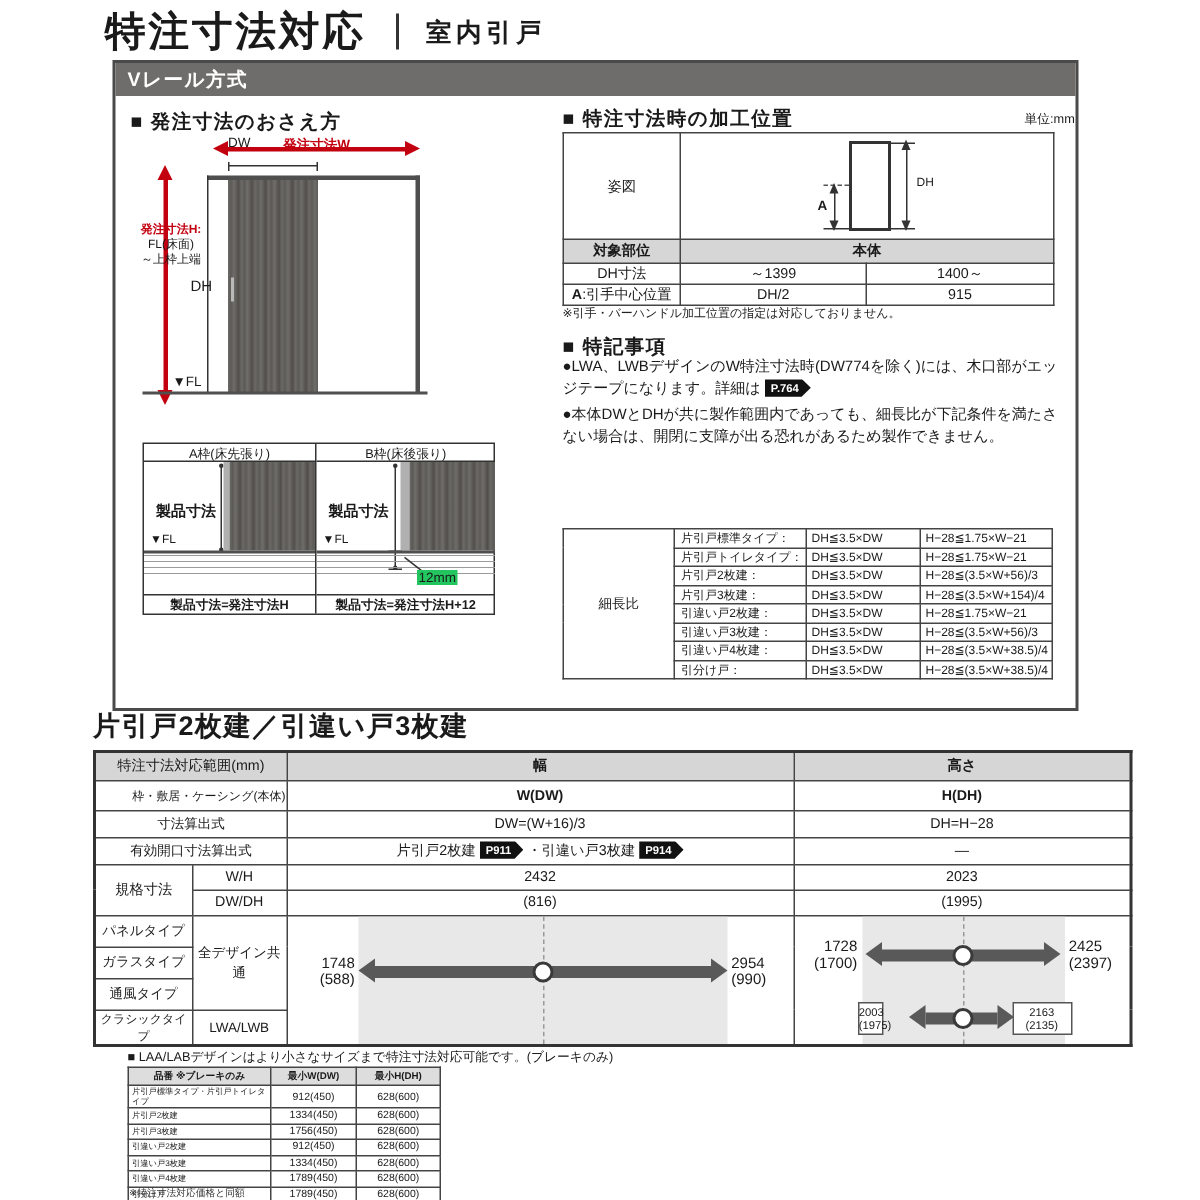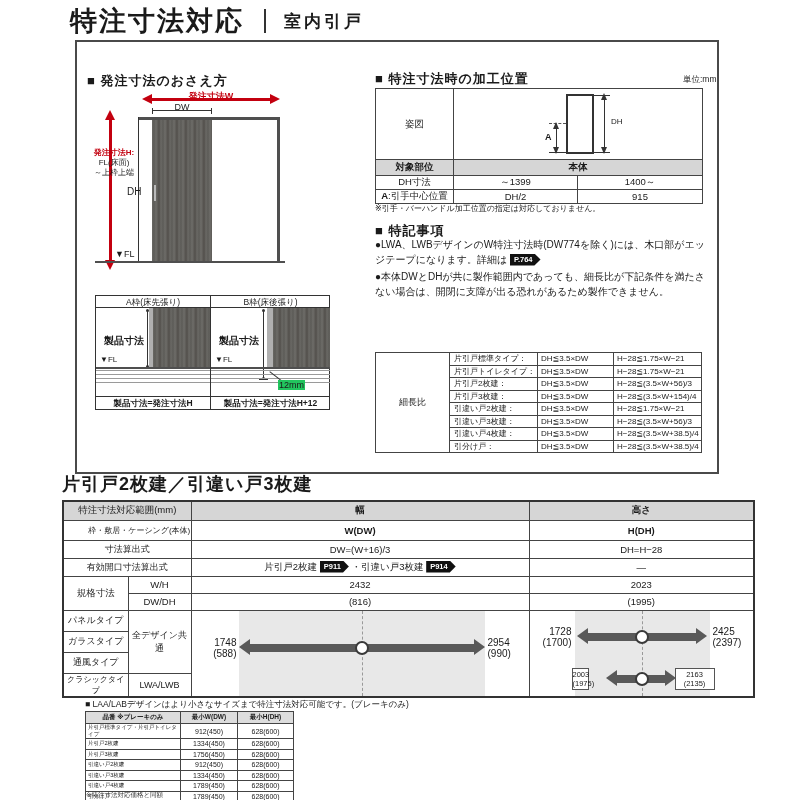--- a/index.html
+++ b/index.html
@@ -104,28 +104,29 @@
 
 <div>
 
   <div class="hdr">
     <span class="title">特注寸法対応</span>
     <span class="hdr-div"></span>
     <span class="subtitle">室内引戸</span>
   </div>
 
   <div class="vrail">
+    <div class="vbar">Vレール方式</div>
 
     <div class="sec-h" style="left:10px;top:30px;">■ 発注寸法のおさえ方</div>
 
     <div class="d1">
       <span class="abs red-lbl" style="left:65px;top:0px;width:118px;text-align:center;font-size:9px;z-index:3;">発注寸法W</span>
       <div class="redh" style="left:65px;top:8px;width:118px;"></div>
       <div class="dimh" style="left:65px;top:20px;width:60px;"></div>
-      <span class="abs" style="left:65px;top:12px;width:60px;text-align:center;font-size:9px;z-index:3;">DW</span>
+      <span class="abs" style="left:65px;top:0;width:60px;text-align:left;font-size:9px;z-index:3;">DW</span>
       <div class="abs" style="left:51px;top:27px;width:142px;height:3px;background:#4f4f4f;"></div>
       <div class="dimv" style="left:51px;top:27px;height:145px;"></div>
       <div class="abs wood" style="left:65px;top:30px;width:60px;height:142px;"></div>
       <div class="abs" style="left:67px;top:95px;width:2px;height:16px;background:#b9b9b9;"></div>
       <div class="abs" style="left:190px;top:27px;width:3px;height:145px;background:#4f4f4f;"></div>
       <div class="redv" style="left:22px;top:30px;height:140px;"></div>
       <div class="abs" style="left:0px;top:58px;width:54px;font-size:8px;line-height:1.25;text-align:center;z-index:3;">
         <span class="red-lbl" style="display:block;">発注寸法H:</span>
         <span style="display:block;">FL(床面)</span>
         <span style="display:block;">～上枠上端</span>

